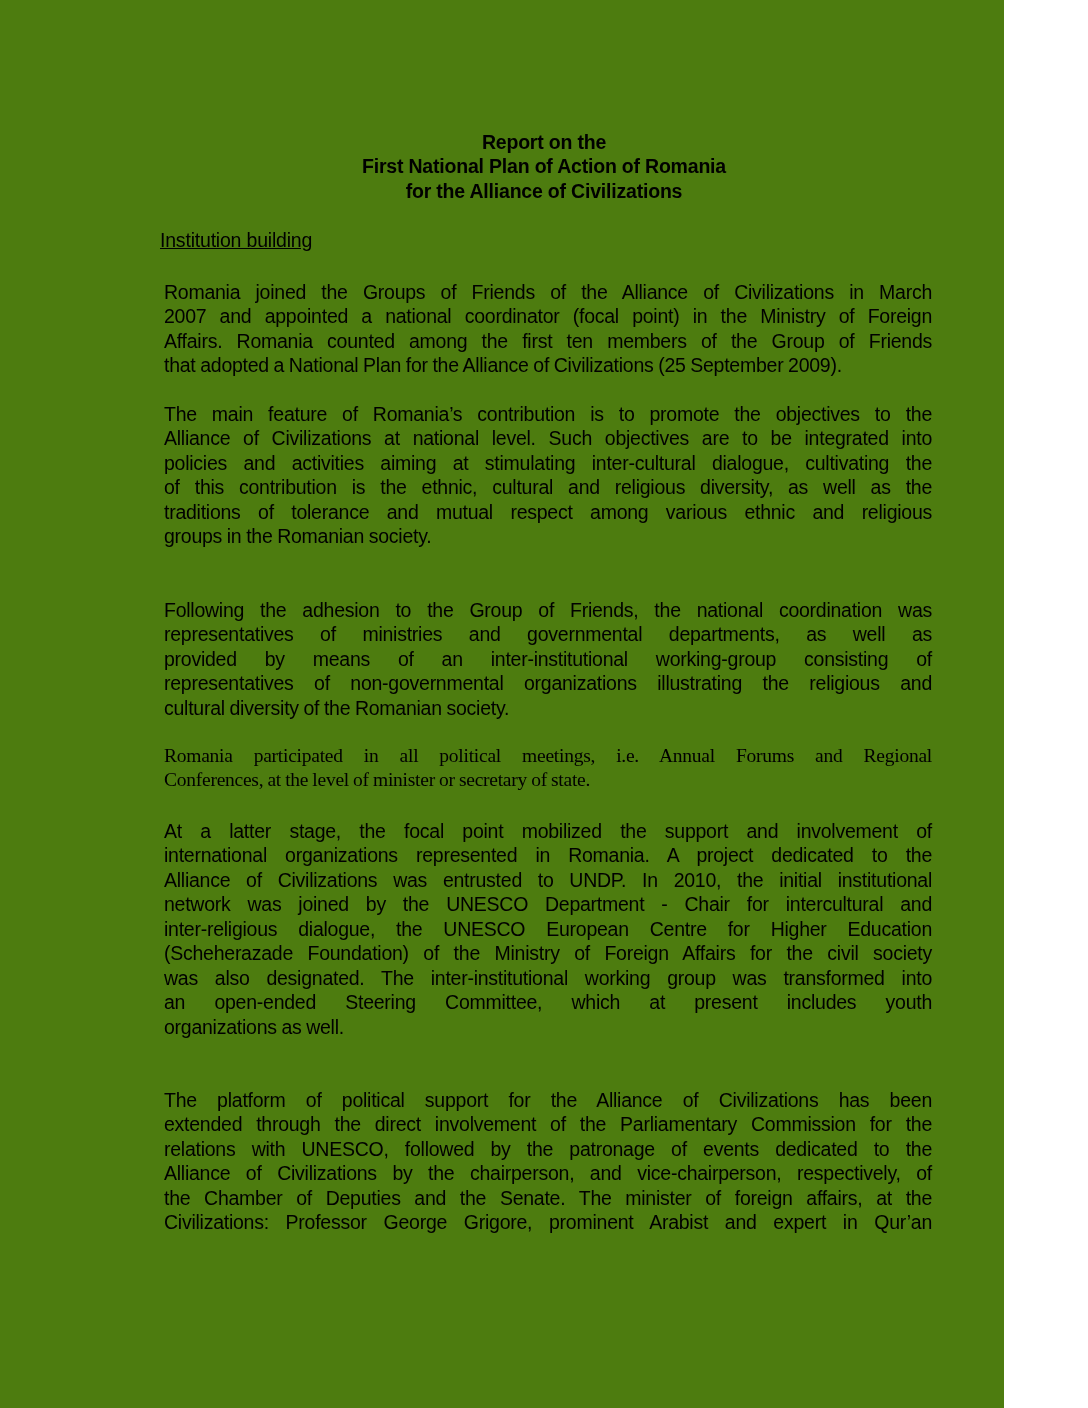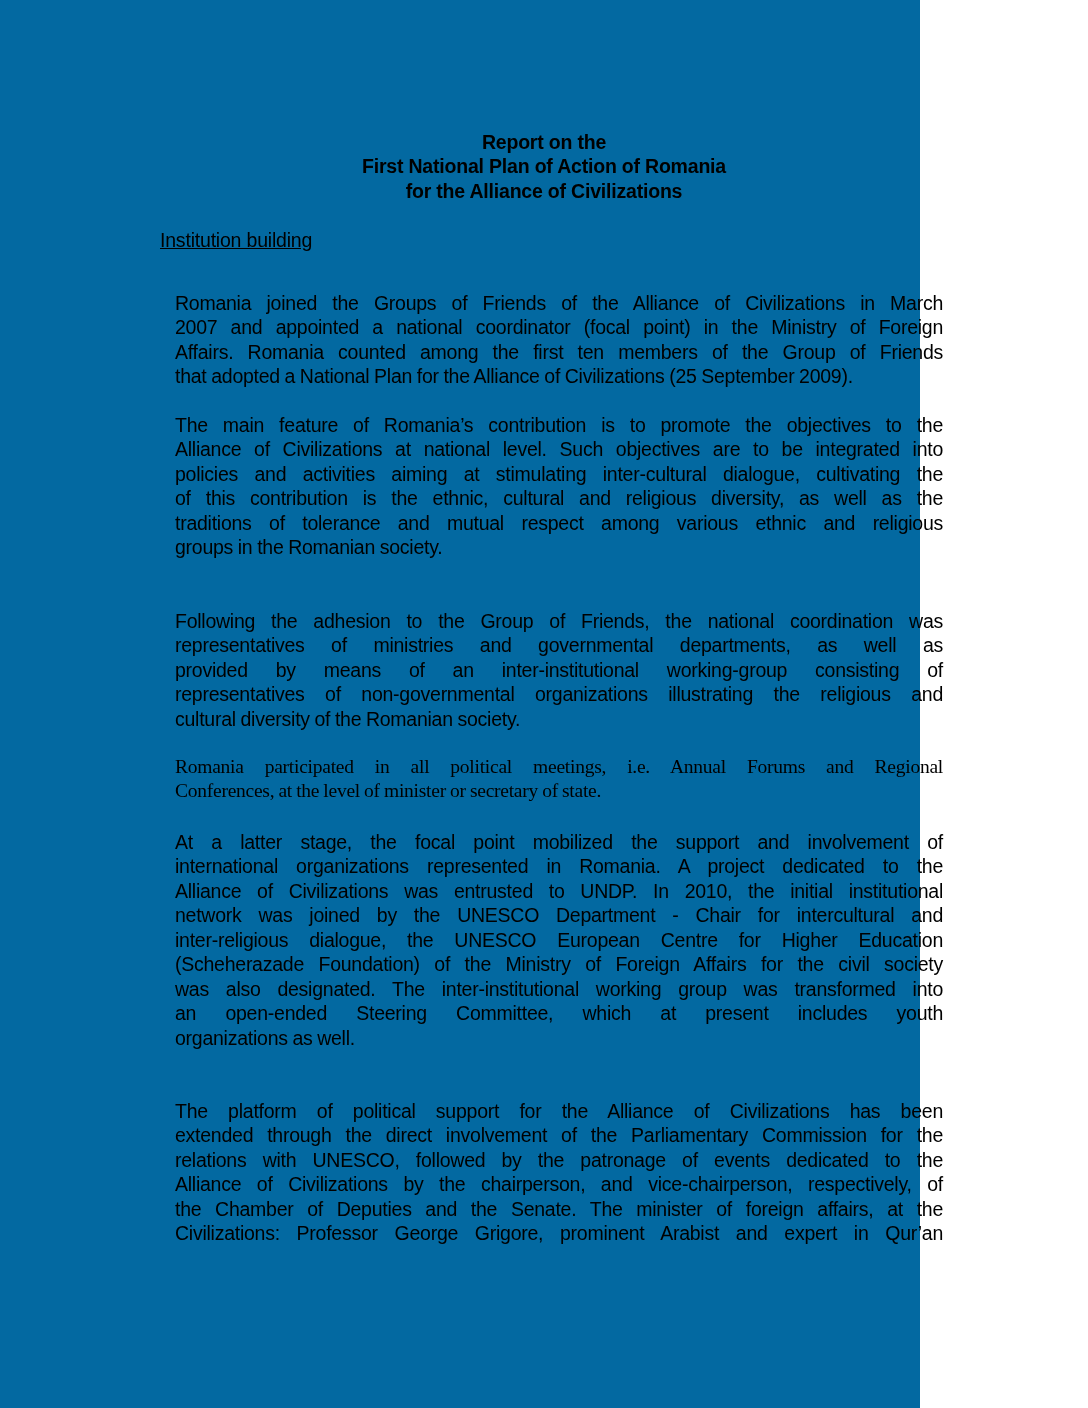--- a/index.html
+++ b/index.html
@@ -1,32 +1,32 @@
 <!DOCTYPE html>
 <html><head>
 <meta charset="utf-8">
 <style>
   html, body { margin: 0; padding: 0; background: #ffffff; }
   body { width: 1088px; height: 1408px; position: relative; overflow: hidden; }
   .page {
-    position: absolute; left: 0; top: 0; width: 920px; height: 1408px; background: #0369a1;
+    position: absolute; left: 0; top: 0; width: 1004px; height: 1408px; background: #4d7c0f;
     color: #000000; font-family: "Liberation Sans", "DejaVu Sans", sans-serif;
   }
   .title {
     position: absolute; left: 160px; width: 768px; top: 130px;
     text-align: center; font-weight: bold; font-size: 19.5px; line-height: 24.3px;
     letter-spacing: -0.2px;
   }
   .title div { display: block; }
   .section-heading {
     position: absolute; left: 160px; top: 228px; font-size: 19.5px; line-height: 24px;
     text-decoration: underline; letter-spacing: -0.2px;
   }
   .para {
-    position: absolute; left: 160px; width: 768px; margin: 15px;
+    position: absolute; left: 160px; width: 768px; margin: 4px;
     font-size: 19.5px; line-height: 24.45px; text-align: justify; letter-spacing: -0.25px;
     word-spacing: -0.5px;
   }
   .para .ln { display: block; text-align: justify; text-align-last: justify; white-space: nowrap; }
   .para .ln.last { text-align-last: left; }
 </style>
 </head>
 <body>
 
 <div class="page">

